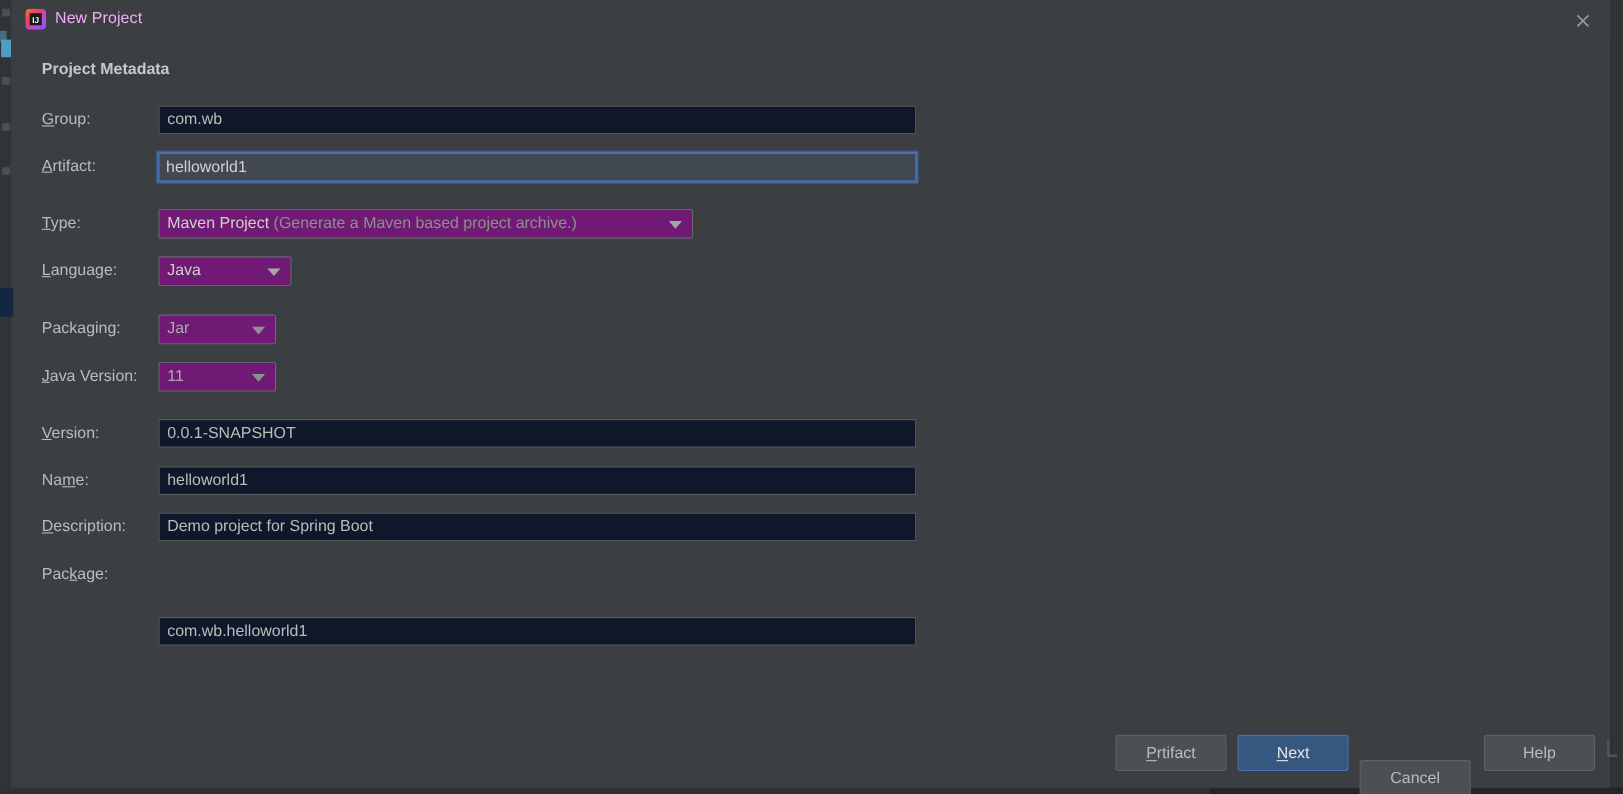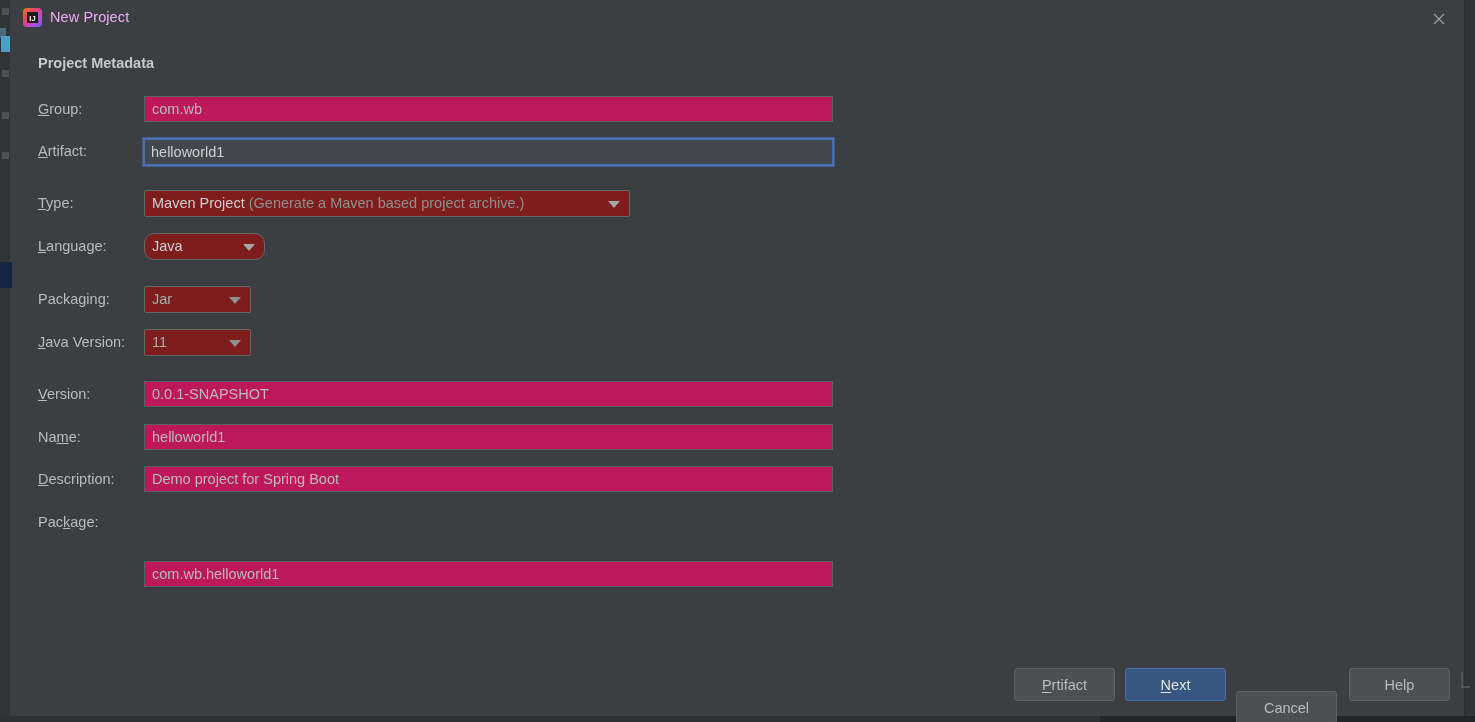--- a/index.html
+++ b/index.html
@@ -152,21 +152,21 @@
     white-space: nowrap;
   }
   .lbl u { text-decoration: underline; text-underline-offset: 1px; }
 
   .textfield {
     position: absolute;
     left: 126px;
     width: 689px;
     height: 26px;
     box-sizing: border-box;
-    background: #be185d;
+    background: #0f172a;
     border: 1px solid #5e6060;
     color: #bbbbbb;
     font-size: 14.5px;
     font-family: "Liberation Sans", sans-serif;
     padding: 0 0 0 7px;
     line-height: 24px;
     outline: none;
   }
   .textfield.focused {
     background: #41484f;
@@ -174,21 +174,21 @@
     box-shadow: 0 0 0 1px #3c6098;
     color: #d0d0d0;
     padding-left: 6px;
   }
 
   .combo {
     position: absolute;
     left: 126px;
     height: 27px;
     box-sizing: border-box;
-    background: #7f1d1d;
+    background: #701a75;
     border: 1px solid #64686a;
     border-radius: 2px;
     cursor: pointer;
   }
   .combo .combo-text {
     position: absolute;
     left: 7px; top: 0;
     line-height: 25px;
     font-size: 14.5px;
     color: #cfcfcf;
@@ -318,21 +318,21 @@
       <div class="row" style="top:190px">
         <span class="lbl"><u>T</u><span>ype:</span></span>
         <div class="combo" style="top:0; width:486px;">
           <span class="combo-text"><span>Maven Project</span> <span class="dim">(Generate a Maven based project archive.)</span></span>
           <span class="arrow"></span>
         </div>
       </div>
 
       <div class="row" style="top:233px">
         <span class="lbl"><u>L</u><span>anguage:</span></span>
-        <div class="combo" style="top:0; width:121px;border-radius:10px;">
+        <div class="combo" style="top:0; width:121px;">
           <span class="combo-text">Java</span>
           <span class="arrow"></span>
         </div>
       </div>
 
       <div class="row" style="top:286px">
         <span class="lbl"><span>Packaging:</span></span>
         <div class="combo disabledish" style="top:0; width:107px;">
           <span class="combo-text">Jar</span>
           <span class="arrow"></span>

